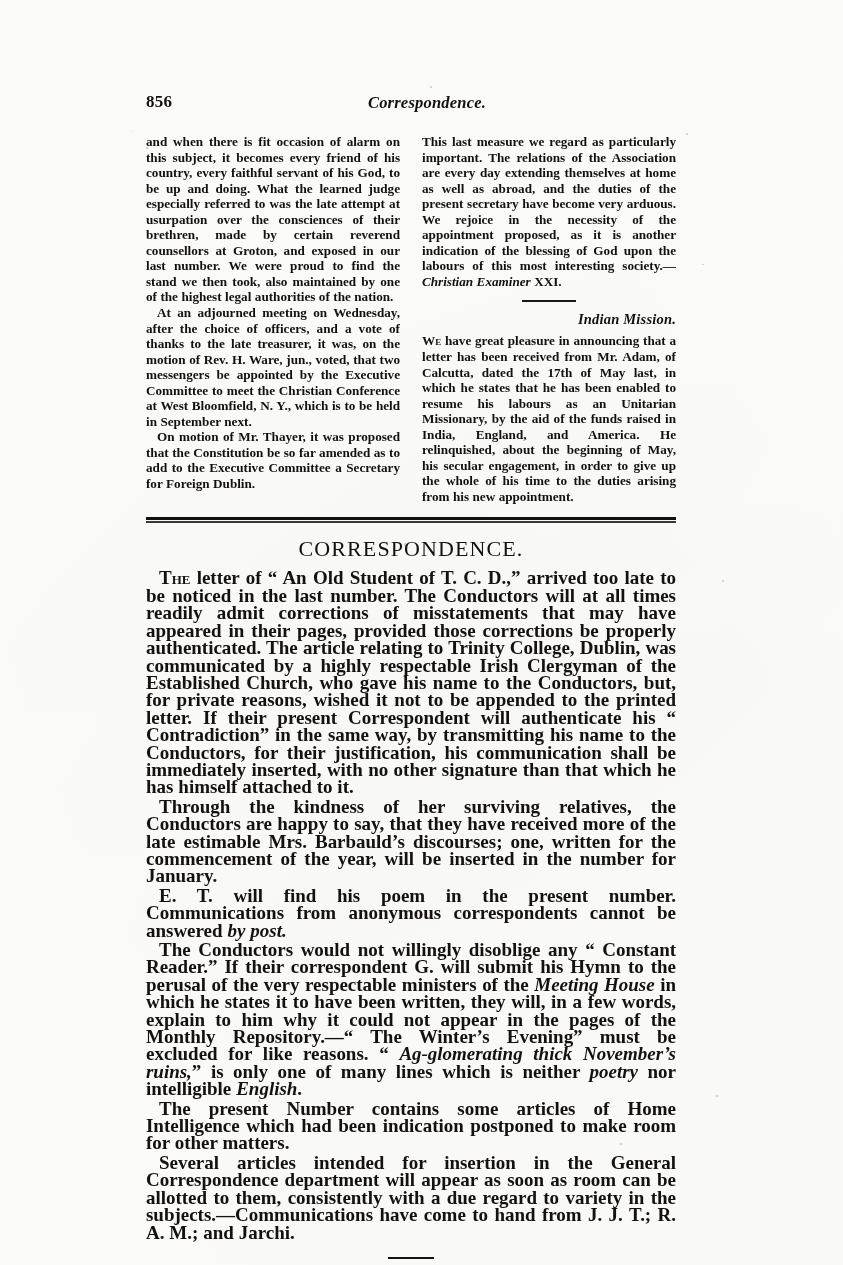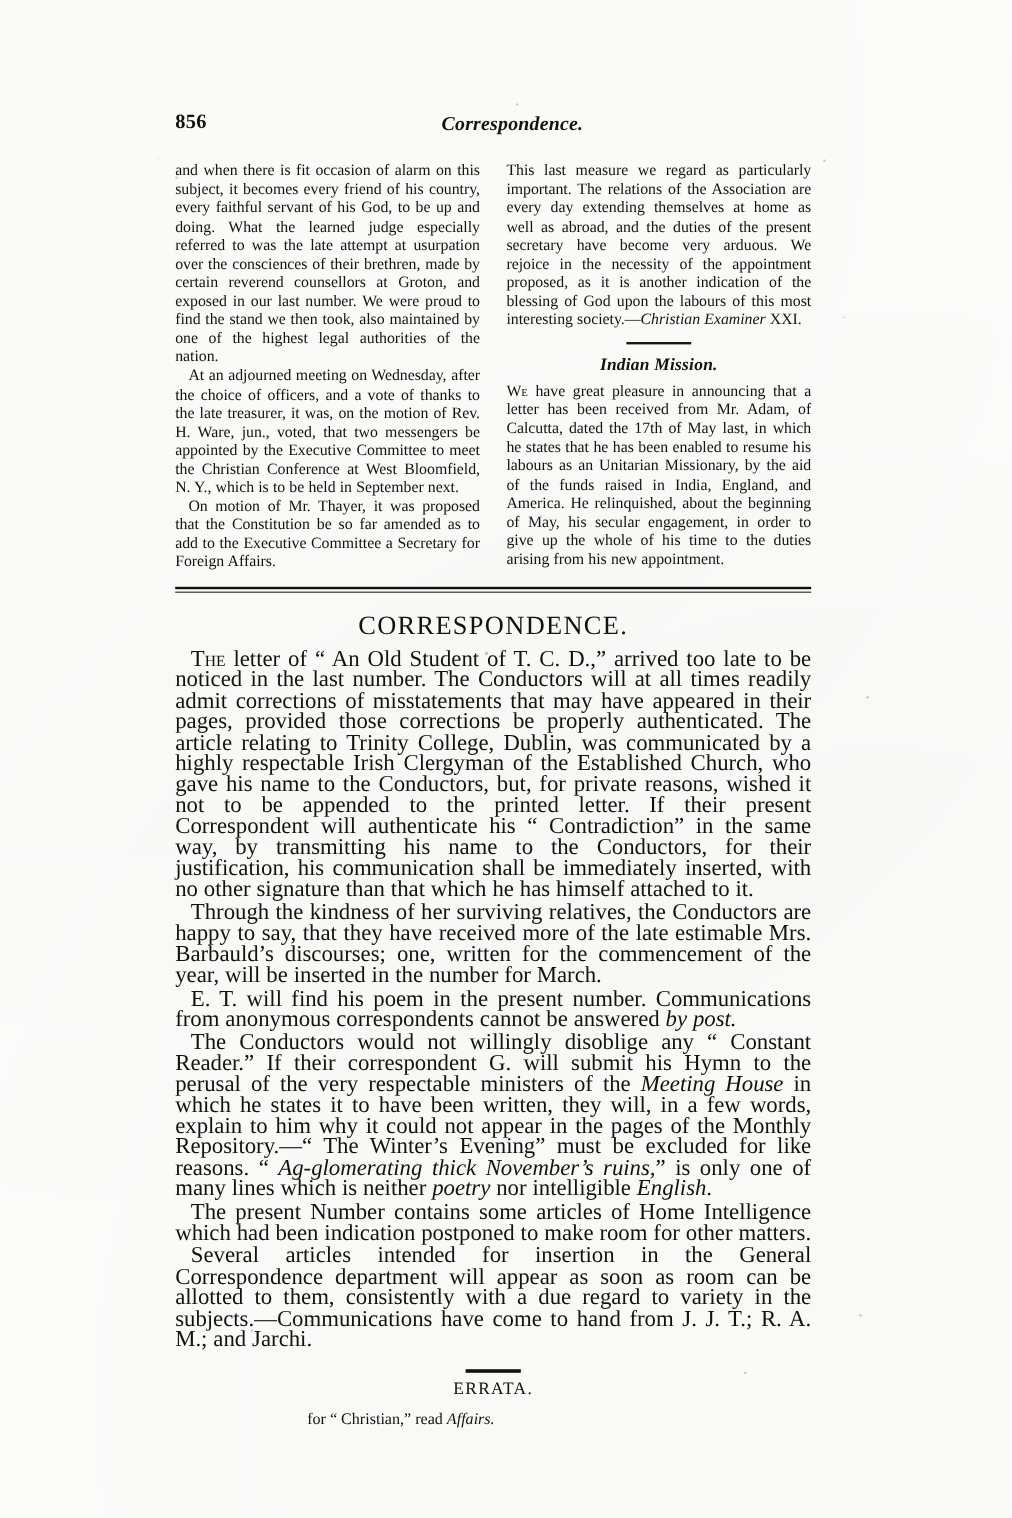--- a/index.html
+++ b/index.html
@@ -77,20 +77,21 @@
   .col p, .wide p {
     margin: 0;
     text-align: justify;
     text-justify: inter-word;
     font-size: 13.2px;
     line-height: 15.55px;
     letter-spacing: -0.02px;
     word-spacing: .2px;
     -webkit-hyphens: none;
     hyphens: none;
+    font-weight: bold;
   }
   .col p + p {
     text-indent: 11px;
   }
   .col p.first {
     text-indent: 0;
   }
 
   .smallcaps-lead {
     font-variant: small-caps;
@@ -98,21 +99,21 @@
   i, em { font-style: italic; }
 
   
   .mini-rule {
     width: 54px;
     height: 2px;
     background: #1a1715;
     margin: 11px auto 9px auto;
   }
   .sub-head {
-    text-align: center;
+    text-align: right;
     font-style: italic;
     font-weight: 700;
     font-size: 14.5px;
     margin: 0 0 5px 0;
     letter-spacing: .2px;
   }
 
   
   .big-rule {
     margin-top: 13px;
@@ -193,21 +194,21 @@
   <div class="running-head">
     <div class="folio">856</div>
     <div class="head-title">Correspondence.</div>
   </div>
 
   <div class="columns">
 
     <div class="col">
       <p class="first">and when there is fit occasion of alarm on this subject, it becomes every friend of his country, every faithful servant of his God, to be up and doing. What the learned judge especially referred to was the late attempt at usurpation over the consciences of their brethren, made by certain reverend counsellors at Groton, and exposed in our last number. We were proud to find the stand we then took, also maintained by one of the highest legal authorities of the nation.</p>
       <p>At an adjourned meeting on Wednesday, after the choice of officers, and a vote of thanks to the late treasurer, it was, on the motion of Rev. H. Ware, jun., voted, that two messengers be appointed by the Executive Committee to meet the Christian Conference at West Bloomfield, N. Y., which is to be held in September next.</p>
-      <p>On motion of Mr. Thayer, it was proposed that the Constitution be so far amended as to add to the Executive Committee a Secretary for Foreign Affairs.</p>
+      <p>On motion of Mr. Thayer, it was proposed that the Constitution be so far amended as to add to the Executive Committee a Secretary for Foreign Dublin.</p>
     </div>
 
     <div class="col">
       <p class="first"><span>This last measure we regard as particularly important. The relations of the Association are every day extending themselves at home as well as abroad, and the duties of the present secretary have become very arduous. We rejoice in the necessity of the appointment proposed, as it is another indication of the blessing of God upon the labours of this most interesting society.—</span><i>Christian Examiner</i><span> XXI.</span></p>
 
       <div class="mini-rule"></div>
       <div class="sub-head">Indian Mission.</div>
 
       <p class="first"><span class="smallcaps-lead">We</span><span> have great pleasure in announcing that a letter has been received from Mr. Adam, of Calcutta, dated the 17th of May last, in which he states that he has been enabled to resume his labours as an Unitarian Missionary, by the aid of the funds raised in India, England, and America. He relinquished, about the beginning of May, his secular engagement, in order to give up the whole of his time to the duties arising from his new appointment.</span></p>
     </div>
@@ -216,21 +217,21 @@
   <div class="big-rule">
     <div class="r1"></div>
     <div class="r2"></div>
   </div>
 
   <div class="main-head">CORRESPONDENCE.</div>
 
   <div class="wide">
     <p><span class="smallcaps-lead">The</span><span> letter of “ An Old Student of T. C. D.,” arrived too late to be noticed in the last number. The Conductors will at all times readily admit corrections of misstatements that may have appeared in their pages, provided those corrections be properly authenticated. The article relating to Trinity College, Dublin, was communicated by a highly respectable Irish Clergyman of the Established Church, who gave his name to the Conductors, but, for private reasons, wished it not to be appended to the printed letter. If their present Correspondent will authenticate his “ Contradiction” in the same way, by transmitting his name to the Conductors, for their justification, his communication shall be immediately inserted, with no other signature than that which he has himself attached to it.</span></p>
 
-    <p>Through the kindness of her surviving relatives, the Conductors are happy to say, that they have received more of the late estimable Mrs. Barbauld’s discourses; one, written for the commencement of the year, will be inserted in the number for March.</p>
+    <p>Through the kindness of her surviving relatives, the Conductors are happy to say, that they have received more of the late estimable Mrs. Barbauld’s discourses; one, written for the commencement of the year, will be inserted in the number for January.</p>
 
     <p><span>E. T. will find his poem in the present number. Communications from anonymous correspondents cannot be answered </span><i>by post.</i></p>
 
     <p><span>The Conductors would not willingly disoblige any “ Constant Reader.” If their correspondent G. will submit his Hymn to the perusal of the very respectable ministers of the </span><i>Meeting House</i><span> in which he states it to have been written, they will, in a few words, explain to him why it could not appear in the pages of the Monthly Repository.—“ The Winter’s Evening” must be excluded for like reasons. “ </span><i>Ag-glomerating thick November’s ruins,</i><span>” is only one of many lines which is neither </span><i>poetry</i><span> nor intelligible </span><i>English</i><span>.</span></p>
 
     <p>The present Number contains some articles of Home Intelligence which had been indication postponed to make room for other matters.</p>
 
     <p>Several articles intended for insertion in the General Correspondence department will appear as soon as room can be allotted to them, consistently with a due regard to variety in the subjects.—Communications have come to hand from J. J. T.; R. A. M.; and Jarchi.</p>
   </div>
 

